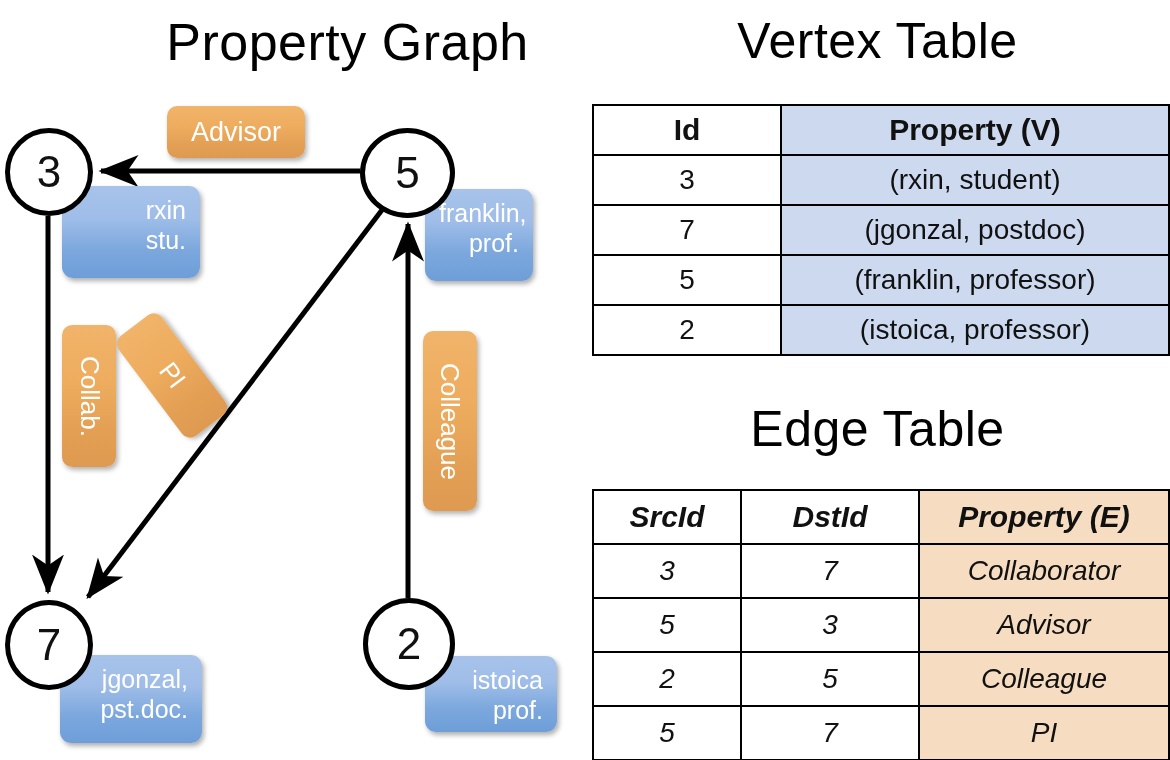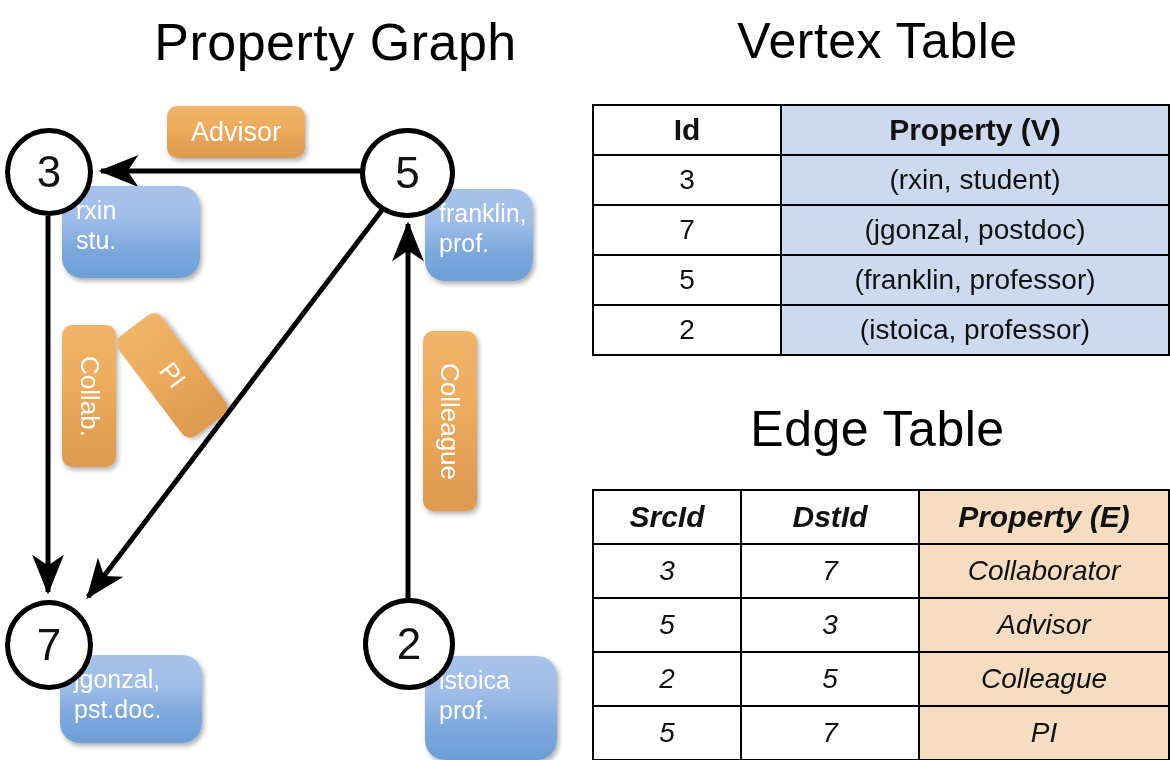--- a/index.html
+++ b/index.html
@@ -18,21 +18,21 @@
   
   .title {
     position: absolute;
     font-family: "Liberation Sans", sans-serif;
     font-weight: 300;
     color: #000000;
     white-space: nowrap;
     letter-spacing: 0.5px;
   }
   #title-property-graph {
-    left: 0; top: 12px; width: 585px;
+    left: 12px; top: 12px; width: 585px;
     text-align: center;
     font-size: 52px;
     padding-left: 43px;
   }
   #title-vertex-table {
     left: 585px; top: 12px; width: 585px;
     text-align: center;
     font-size: 50px;
   }
   #title-edge-table {
@@ -67,35 +67,36 @@
     font-family: "Liberation Sans", sans-serif;
   }
   #node-3 { left: 5px;   top: 128px; width: 88px; height: 88px; }
   #node-5 { left: 360px; top: 128px; width: 95px; height: 90px; }
   #node-7 { left: 5px;   top: 600px; width: 88px; height: 90px; }
   #node-2 { left: 363px; top: 598px; width: 92px; height: 92px; }
 
   
   .vprop {
     position: absolute;
-    border-radius: 20px;
+    border-radius: 11px;
     background: linear-gradient(180deg, #a7c3ea 0%, #9fbde8 35%, #7ba7dd 70%, #6e9ed8 100%);
     box-shadow: 2px 3px 5px rgba(0,0,0,0.32);
     color: #ffffff;
     font-size: 25px;
     font-weight: 300;
     line-height: 1.18;
     padding: 10px 14px;
     box-sizing: border-box;
     font-family: "Liberation Sans", sans-serif;
+    text-align: right;
   }
   #vprop-3 { left: 62px;  top: 186px; width: 138px; height: 92px; }
   #vprop-5 { left: 425px; top: 189px; width: 108px; height: 92px; }
   #vprop-7 { left: 60px;  top: 655px; width: 142px; height: 88px; }
-  #vprop-2 { left: 425px; top: 656px; width: 132px; height: 104px; }
+  #vprop-2 { left: 425px; top: 656px; width: 132px; height: 76px; }
 
   
   .eprop {
     position: absolute;
     border-radius: 10px;
     background: linear-gradient(180deg, #f0b46a 0%, #eeac5e 40%, #e3a055 75%, #dd9a50 100%);
     box-shadow: 2px 3px 5px rgba(0,0,0,0.3);
     color: #ffffff;
     font-weight: 300;
     box-sizing: border-box;

